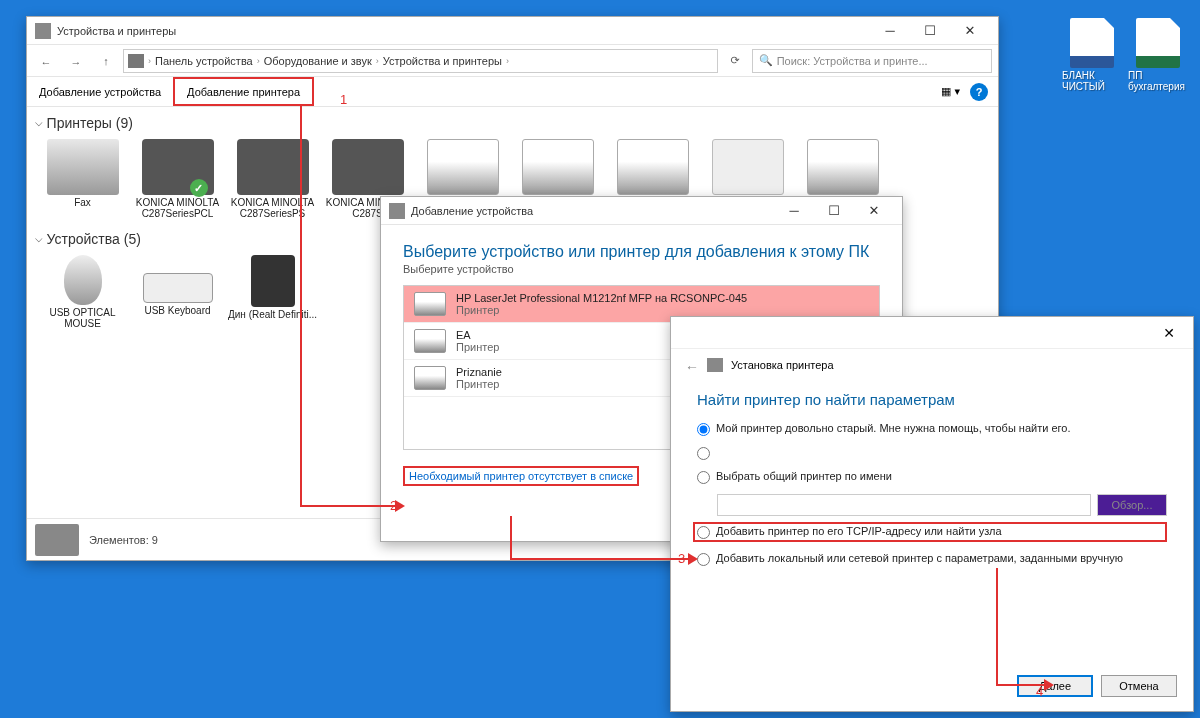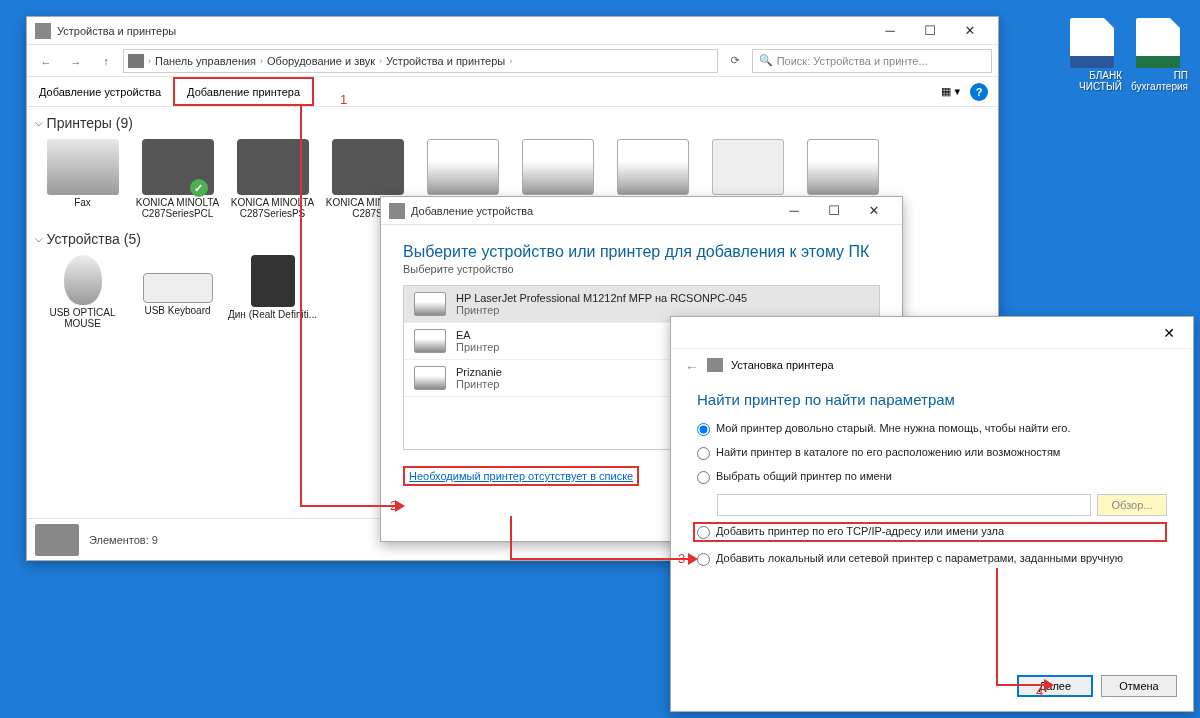--- a/index.html
+++ b/index.html
@@ -1,19 +1,19 @@
 <!DOCTYPE html>
 <html><head>
 <meta charset="utf-8">
 <style>
 * { margin: 0; padding: 0; box-sizing: border-box; font-family: "Segoe UI", Tahoma, sans-serif; }
 body { background: #1e7bd8; width: 1200px; height: 718px; overflow: hidden; position: relative; }
 
 
-.desktop-icon { position: absolute; width: 60px; text-align: right; color: white; font-size: 10px; cursor: pointer; }
+.desktop-icon { position: absolute; width: 60px; text-align: left; color: white; font-size: 10px; cursor: pointer; }
 .desktop-icon .icon-box { width: 44px; height: 50px; margin: 0 auto 2px; background: white; border-radius: 2px; position: relative; }
 .desktop-icon .icon-box.word { border-bottom: 12px solid #2b579a; }
 .desktop-icon .icon-box.excel { border-bottom: 12px solid #217346; }
 .desktop-icon .icon-box .corner { position:absolute; top:0; right:0; width:0;height:0;border-left:10px solid transparent;border-top:10px solid #1e7bd8; }
 .desktop-icon .icon-label { text-shadow: 1px 1px 1px rgba(0,0,0,.4); }
 
 
 .window { position: absolute; background: white; border: 1px solid #aaa; box-shadow: 0 4px 12px rgba(0,0,0,.3); }
 .win-main { left: 26px; top: 16px; width: 973px; height: 545px; }
 .titlebar { height: 28px; display:flex; align-items:center; padding: 0 8px; font-size: 11px; color:#333; border-bottom:1px solid #e5e5e5; }
@@ -57,41 +57,41 @@
 .statusbar .simg { width:44px;height:32px;background:#888;margin-right:10px;border-radius:2px; }
 
 
 .win-add { left: 380px; top: 196px; width: 523px; height: 346px; }
 .win-add .titlebar { background:#fff; }
 .adlg-body { padding: 18px 22px; }
 .adlg-body h2 { font-size:16px; font-weight:normal; color:#0a64a3; margin-bottom:2px; }
 .adlg-body .sub { font-size:11px; color:#555; margin-bottom:10px; }
 .dev-list { border:1px solid #ccc; height:165px; overflow:hidden; }
 .dev-row { display:flex; align-items:center; padding:6px 10px; gap:10px; font-size:11px; border-bottom:1px solid #eee; }
-.dev-row.sel { background:#e5e5e5; }
+.dev-row.sel { background:#fca5a5; }
 .dev-row .dicon { width:32px;height:24px;background:linear-gradient(#fff 40%,#888);border:1px solid #999;border-radius:2px;flex-shrink:0; }
 .dev-row .dname { font-weight:normal; color:#222; }
 .dev-row .dtype { color:#666; }
-.missing-link { display:inline-block; margin-top:16px; font-size:11px; color:#0066cc; text-decoration:underline; border:2px solid #e03030; padding:2px 4px; }
+.missing-link { display:inline-block; margin-top:16px; font-size:11px; color:#0066cc; border:2px solid #e03030; padding:2px 4px; }
 
 
 .win-install { left: 670px; top: 316px; width: 524px; height: 396px; background:white; }
 .install-top { height:32px; display:flex; align-items:center; border-bottom:1px solid #eee; padding:0 8px; }
 .install-top .closebtn { margin-left:auto; width:32px;text-align:center;font-size:14px; }
 .install-header { display:flex; align-items:center; padding:8px 14px; font-size:11px; gap:8px; }
 .install-header .back { color:#888; font-size:14px; }
 .install-header .picon { width:16px;height:14px;background:#888; }
 .install-body { padding:10px 26px; }
 .install-body h2 { font-size:15px; font-weight:normal; color:#0a64a3; margin-bottom:14px; }
 .opt-row { display:flex; align-items:flex-start; gap:6px; font-size:11px; margin-bottom:10px; color:#222; }
 .opt-row input[type=radio] { margin-top:1px; }
 .opt-row.highlighted { border:2px solid #e03030; padding:1px 2px; margin-left:-4px; }
 .share-input { display:flex; gap:6px; padding-left:20px; margin-bottom:6px; }
 .share-input input[type=text] { flex:1; height:22px; border:1px solid #ccc; padding:0 4px; }
-.share-input button { width:70px; height:22px; background:#fef9c3; border:1px solid #ccc; font-size:11px; color:#888; }
+.share-input button { width:70px; height:22px; background:#4c1d95; border:1px solid #ccc; font-size:11px; color:#888; }
 .example { padding-left:20px; font-size:10px; color:#666; margin-bottom:10px; }
 .install-buttons { position:absolute; bottom:14px; right:16px; display:flex; gap:8px; }
 .install-buttons button { width:76px; height:22px; font-size:11px; background:#efefef; border:1px solid #999; }
 .install-buttons button.primary { border:2px solid #0078d7; }
 
 
 .arrow-line { position:absolute; background:#e03030; }
 .arrow-head { position:absolute; width:0; height:0; }
 .num-label { position:absolute; color:#e03030; font-size:13px; font-weight:normal; }
 </style>
@@ -120,21 +120,21 @@
     <div class="winbtn">☐</div>
     <div class="winbtn">✕</div>
   </div>
   <div class="navbar">
     <div class="navbtn">←</div>
     <div class="navbtn">→</div>
     <div class="navbtn">↑</div>
     <div class="breadcrumb">
       <div class="pc-icon"></div>
       <span class="chev">›</span>
-      <span>Панель управления</span>
+      <span>Панель устройства</span>
       <span class="chev">›</span>
       <span>Оборудование и звук</span>
       <span class="chev">›</span>
       <span>Устройства и принтеры</span>
       <span class="chev">›</span>
     </div>
     <div class="navbtn">⟳</div>
     <div class="searchbox">
       <span class="sicon">🔍</span>
       <span>Поиск: Устройства и принте...</span>
@@ -263,33 +263,32 @@
     <span>Установка принтера</span>
   </div>
   <div class="install-body">
     <h2>Найти принтер по найти параметрам</h2>
     <label class="opt-row">
         <input type="radio" name="opt" checked="" style="">
         <span>Мой принтер довольно старый. Мне нужна помощь, чтобы найти его.</span>
       </label>
     <label class="opt-row">
         <input type="radio" name="opt" style="">
-        <span>Найти принтер в каталоге по его расположению или возможностям</span>
       </label>
     <label class="opt-row">
         <input type="radio" name="opt" style="">
         <span>Выбрать общий принтер по имени</span>
       </label>
     <div class="share-input">
       <input type="text" style="">
       <button>Обзор...</button>
     </div>
     <label class="opt-row highlighted">
         <input type="radio" name="opt" style="">
-        <span>Добавить принтер по его TCP/IP-адресу или имени узла</span>
+        <span>Добавить принтер по его TCP/IP-адресу или найти узла</span>
       </label>
     <label class="opt-row">
         <input type="radio" name="opt" style="">
         <span>Добавить локальный или сетевой принтер с параметрами, заданными вручную</span>
       </label>
   </div>
   <div class="install-buttons">
     <button class="primary">Далее</button>
     <button>Отмена</button>
   </div>

